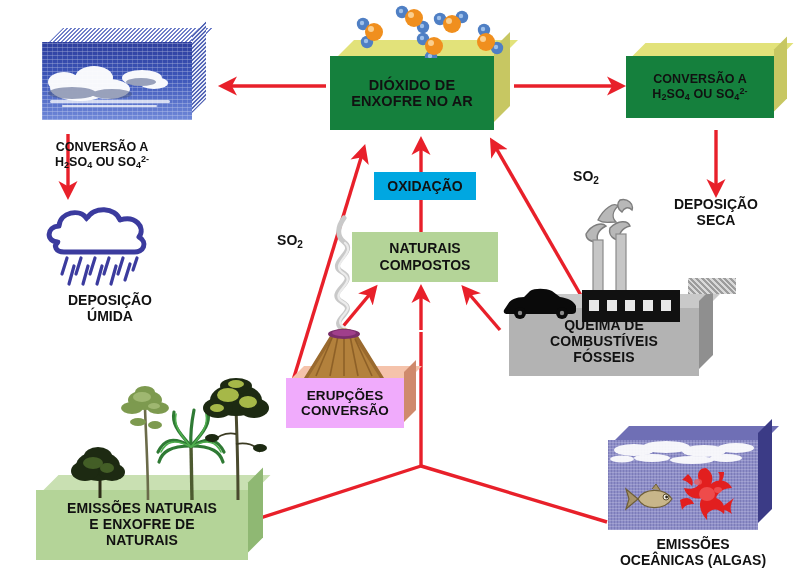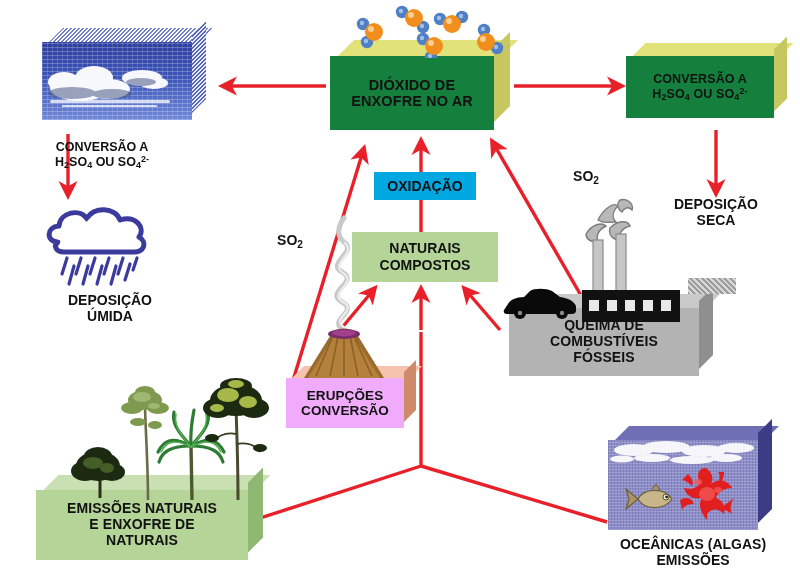--- a/index.html
+++ b/index.html
@@ -460,17 +460,17 @@
         <path d="M50,6 C50,12 48,16 44,18 C46,12 46,8 44,6 Z"></path>
       </g>
       <g fill="#f25a5a" opacity=".75">
         <ellipse cx="33" cy="28" rx="8" ry="7"></ellipse>
         <ellipse cx="24" cy="16" rx="4" ry="3"></ellipse>
         <ellipse cx="44" cy="24" rx="4" ry="3"></ellipse>
       </g>
     </svg>
   </div>
   <div class="caption" style="left:590px;top:536px;width:206px;font-size:14px;">
+    <div>EMISSÕES</div>
     <div>OCEÂNICAS (ALGAS)</div>
-    <div>EMISSÕES</div>
   </div>
 
 </div>
 
 </body></html>

